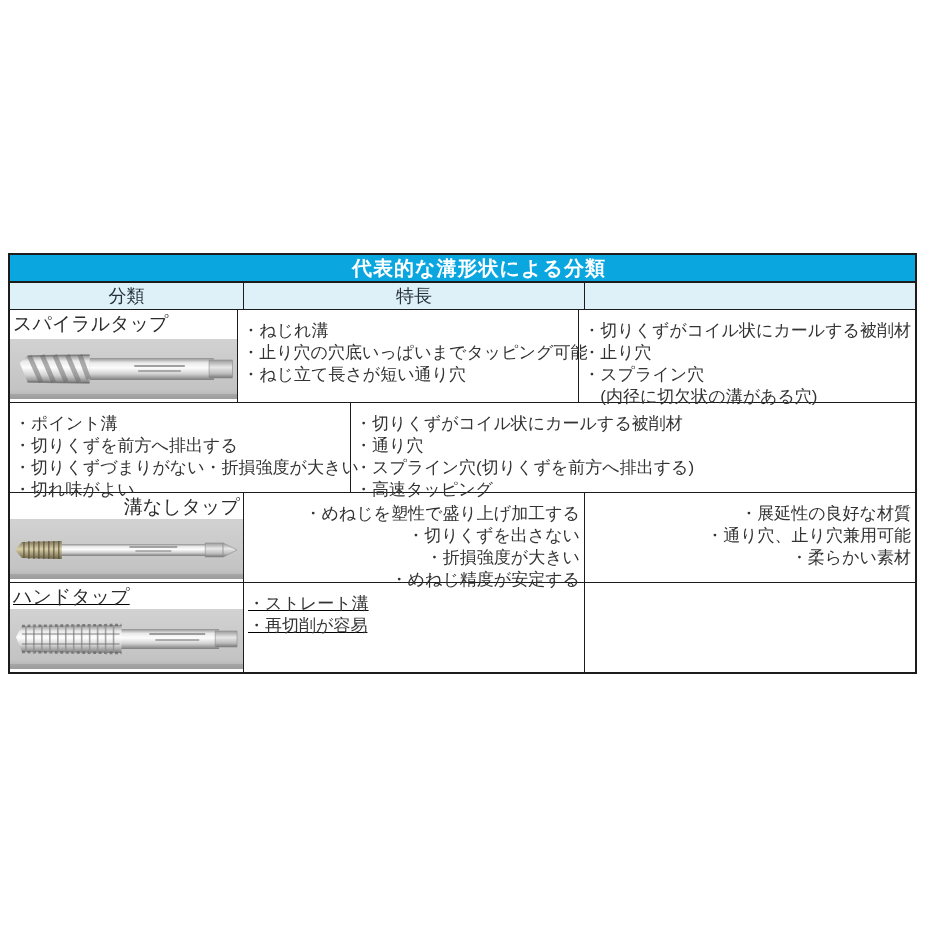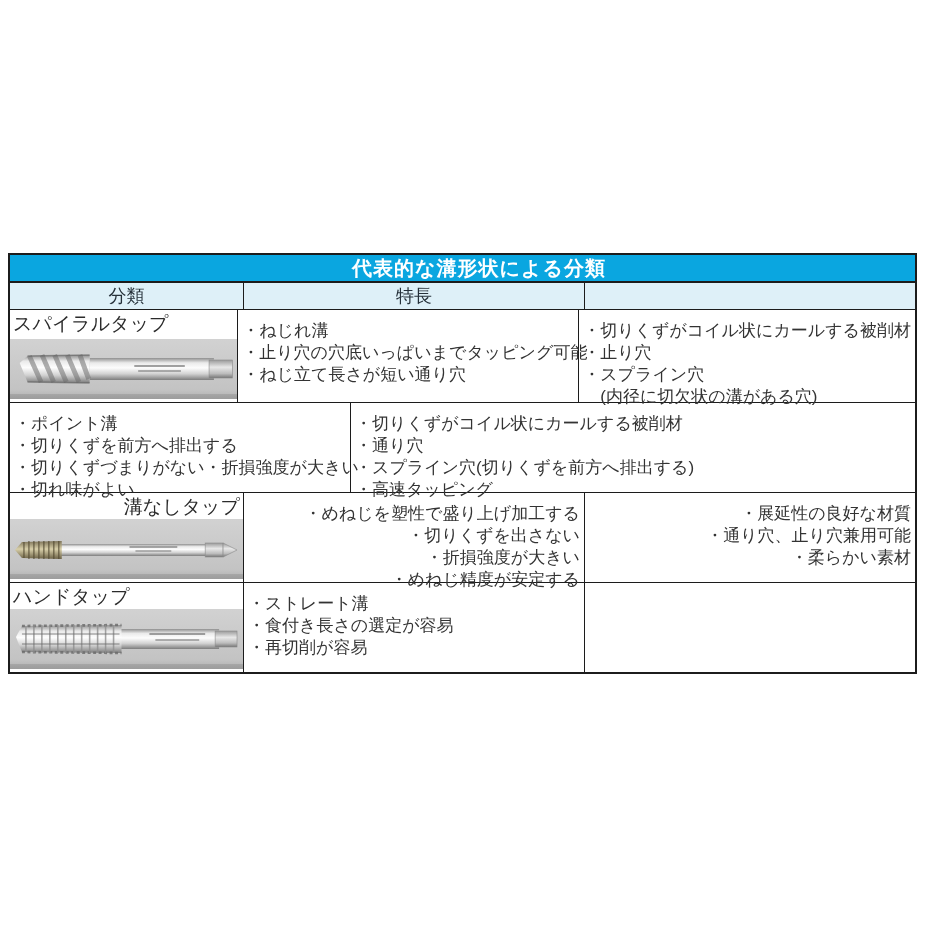--- a/index.html
+++ b/index.html
@@ -14,21 +14,21 @@
     color:#ffffff; font-weight:bold; font-size:20px; text-align:center;
     line-height:27px; letter-spacing:1px;padding-left:33px; }
 
   .hrow { display:flex; height:27px; background:#def0f8; border-bottom:1px solid #1c1c1c; }
   .hcell { font-size:18px; color:#26313a; text-align:center; line-height:26px; }
   .c1 { width:234px; border-right:1px solid #1c1c1c; }
   .c2 { width:341px; border-right:1px solid #1c1c1c; }
   .c3 { flex:1; }
 
   .drow { display:flex; border-bottom:1px solid #1c1c1c; background:#ffffff; }
-  .drow:last-child { border-bottom:none; }
+  .drow:last-child { border-bottom:none;text-decoration:underline; }
   .r1 { height:93px; } .r2 { height:90px; } .r3 { height:90px;text-align:right; } .r4 { height:89px; }
 
   .classcell { display:flex; flex-direction:column; }
   .classlabel { font-size:19px; color:#2b2b2b; padding:2px 3px 0 3px; line-height:24px; }
   .photo { margin-top:auto; margin-bottom:3px; width:100%; height:60px; }
   .photo svg { display:block; width:100%; height:60px; }
 
   .textcell { padding:10px 4px 0 4px; }
   .line { font-size:17px; color:#333333; line-height:22px; white-space:pre; }
 </style>
@@ -162,19 +162,18 @@
             <path d="M16 17 L16 43 M24 16 L24 44 M32 16 L32 44 M40 16 L40 44 M48 16 L48 44 M56 16 L56 44 M64 16 L64 44 M72 16 L72 44 M80 16 L80 44 M88 16 L88 44 M96 16 L96 44 M104 16 L104 44" stroke="#8f8f8f" stroke-width="1.6" opacity="0.8"></path>
             <path d="M12 25 L110 25 M12 35 L110 35" stroke="#6a6a6a" stroke-width="2.2" opacity="0.4"></path>
             <rect x="140" y="24" width="56" height="2" fill="#5a5a5a" opacity="0.55"></rect>
             <rect x="146" y="30" width="44" height="2" fill="#5a5a5a" opacity="0.45"></rect>
             <rect x="0" y="55" width="234" height="5" fill="#000000" opacity="0.10"></rect>
           </svg>
         </div>
       </div>
       <div class="c2 textcell">
         <div class="line">・ストレート溝</div>
-        <div class="line">・食付き長さの選定が容易</div>
         <div class="line">・再切削が容易</div>
       </div>
     </div>
 
   </div>
 </div>
 
 </body></html>

